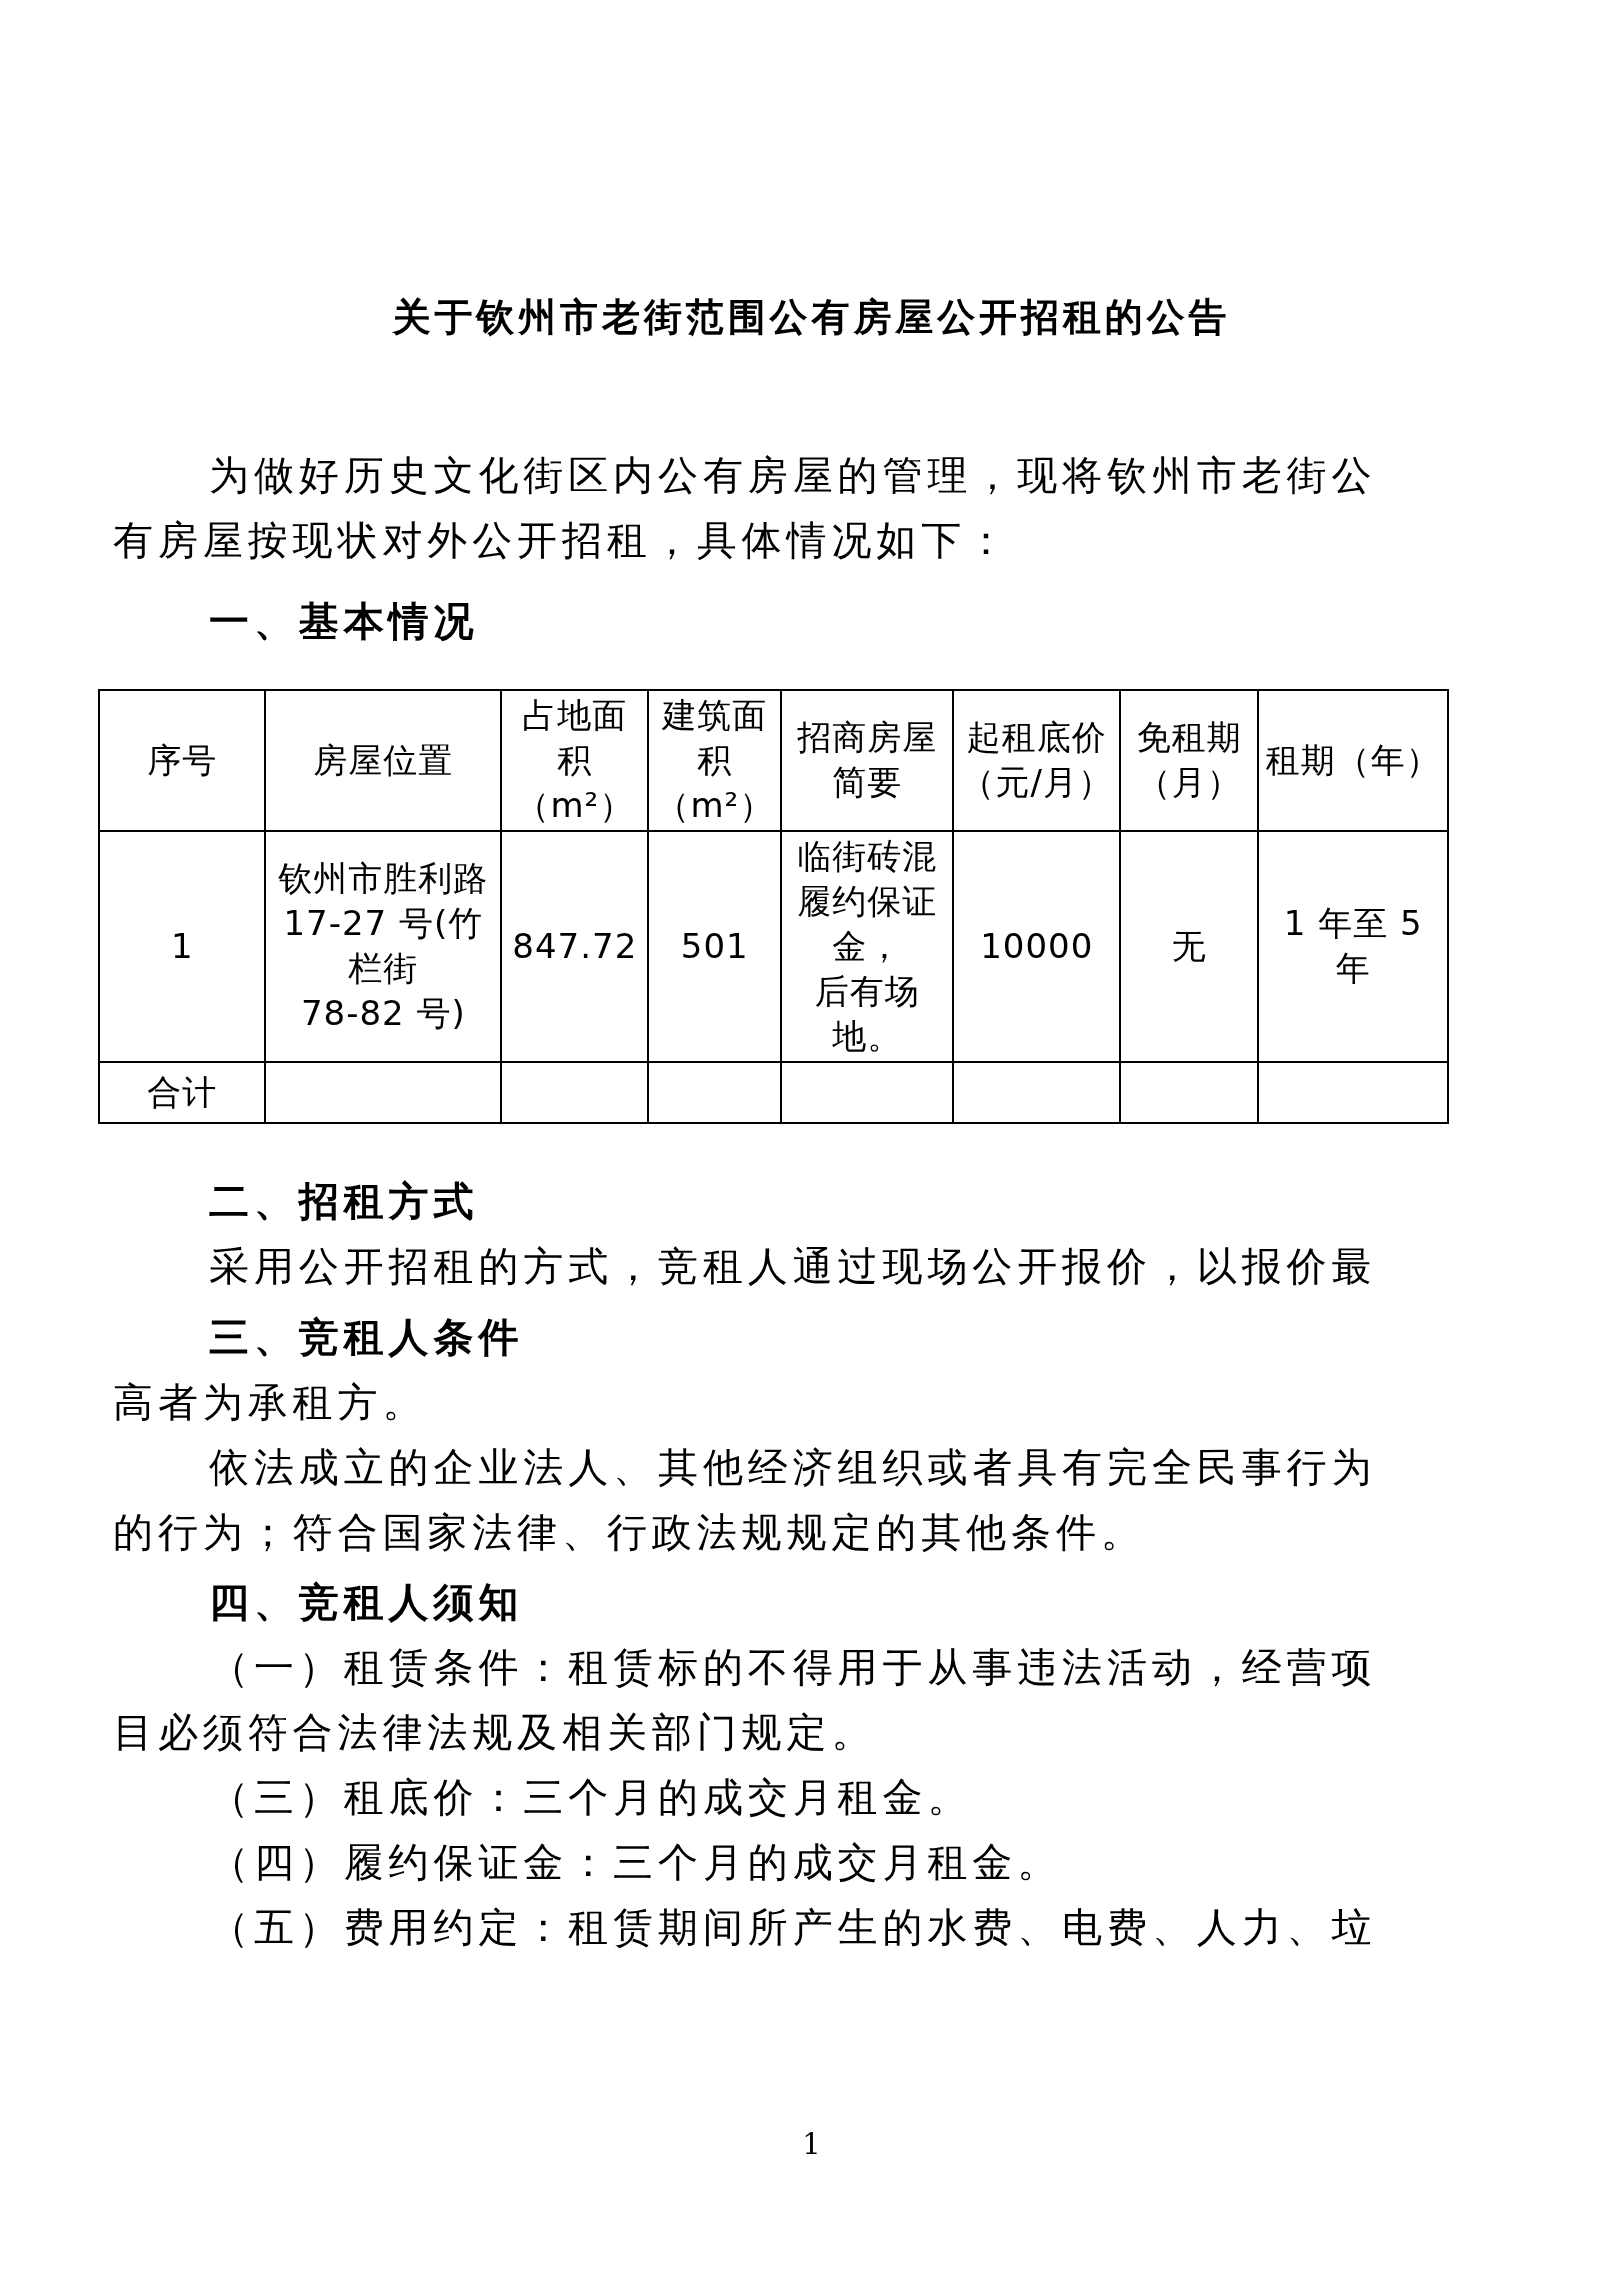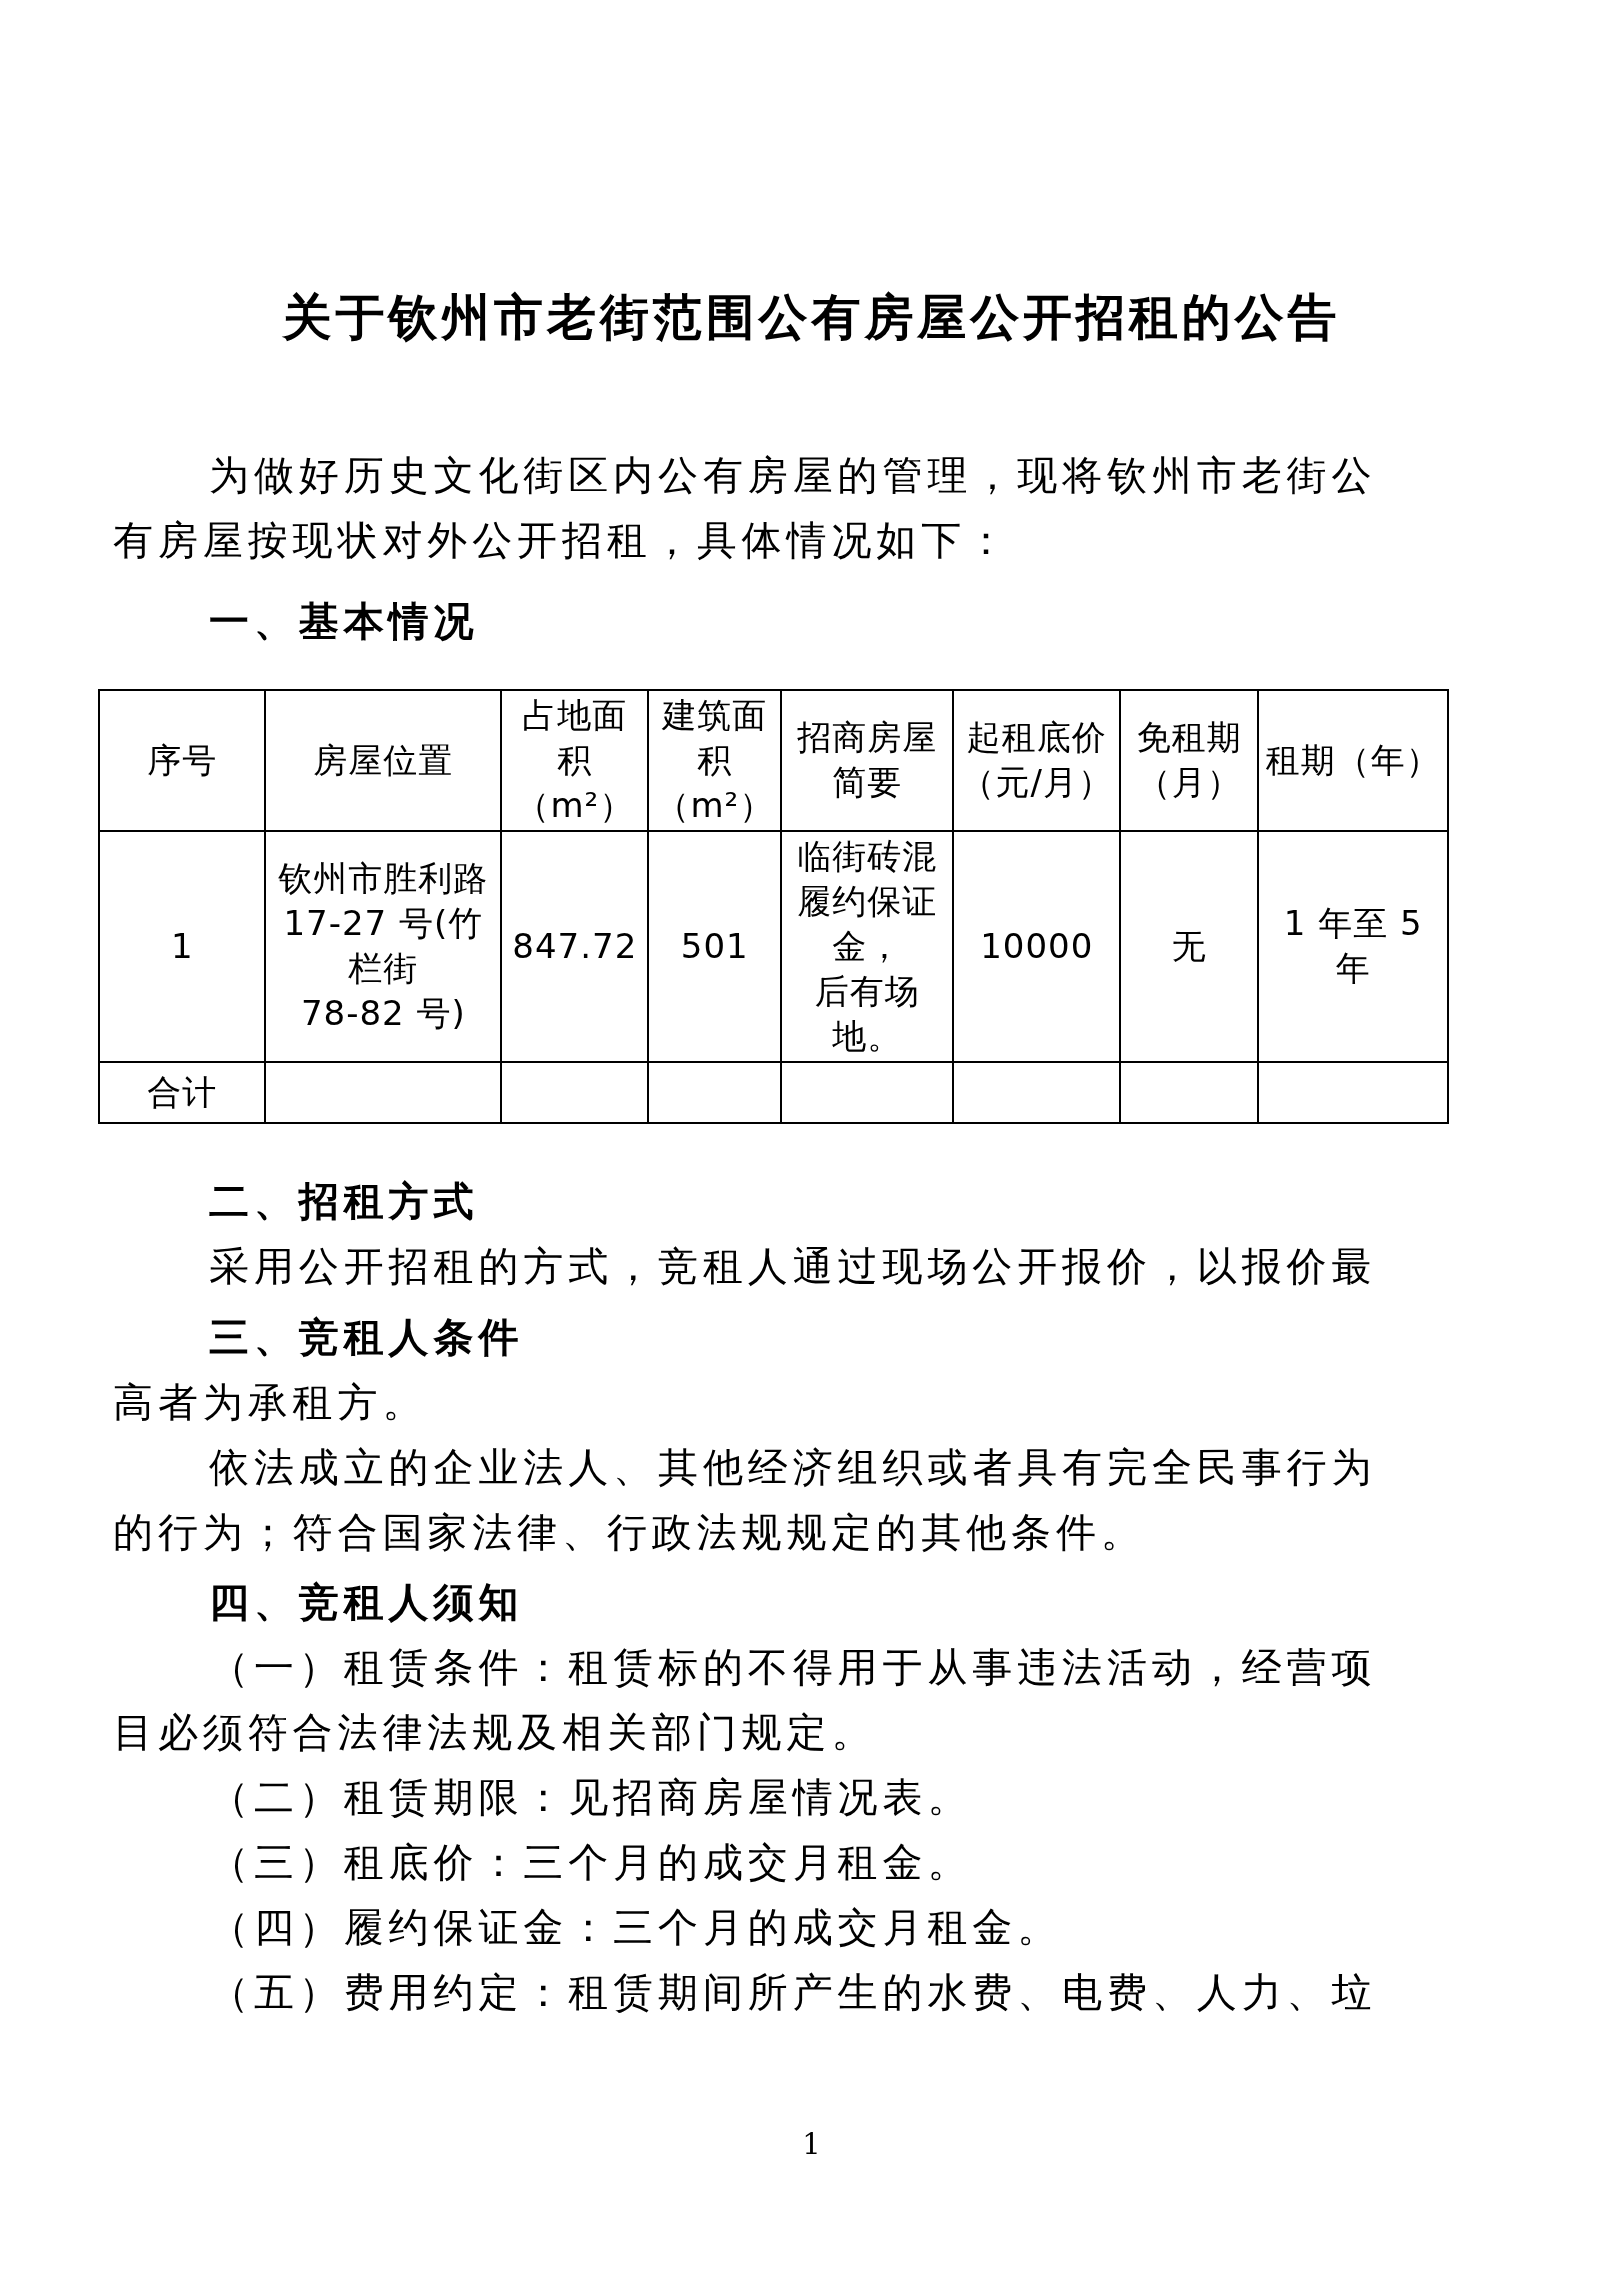--- a/index.html
+++ b/index.html
@@ -8,21 +8,21 @@
     width:1623px;height:2286px;
     background:#ffffff;
     color:#000000;
     font-family:"DejaVu Sans","Liberation Sans",sans-serif;
     overflow:hidden;
     margin:0 auto;
   }
   .doc-title{
     margin:0;
     padding-top:286px;
-    font-size:49px;
+    font-size:38px;
     line-height:63px;
     font-weight:bold;
     text-align:center;
     letter-spacing:3.9px;
     white-space:nowrap;
   }
   .content{padding-left:113px;padding-right:98px;}
   .tline{
     font-size:40px;
     line-height:65px;
@@ -141,21 +141,20 @@
     <div class="tline indent">采用公开招租的方式，竞租人通过现场公开报价，以报价最</div>
     <div class="tline indent bold sec-gap">三、竞租人条件</div>
 
     <div class="tline">高者为承租方。</div>
     <div class="tline indent">依法成立的企业法人、其他经济组织或者具有完全民事行为</div>
     <div class="tline">的行为；符合国家法律、行政法规规定的其他条件。</div>
 
     <div class="tline indent bold sec-gap">四、竞租人须知</div>
     <div class="tline indent">（一）租赁条件：租赁标的不得用于从事违法活动，经营项</div>
     <div class="tline">目必须符合法律法规及相关部门规定。</div>
-    <div class="tline indent">（二）租赁期限：见招商房屋情况表。</div>
     <div class="tline indent">（三）租底价：三个月的成交月租金。</div>
     <div class="tline indent">（四）履约保证金：三个月的成交月租金。</div>
     <div class="tline indent">（五）费用约定：租赁期间所产生的水费、电费、人力、垃</div>
 
   </div>
 
   <div class="page-number">1</div>
 
 </div>
 

